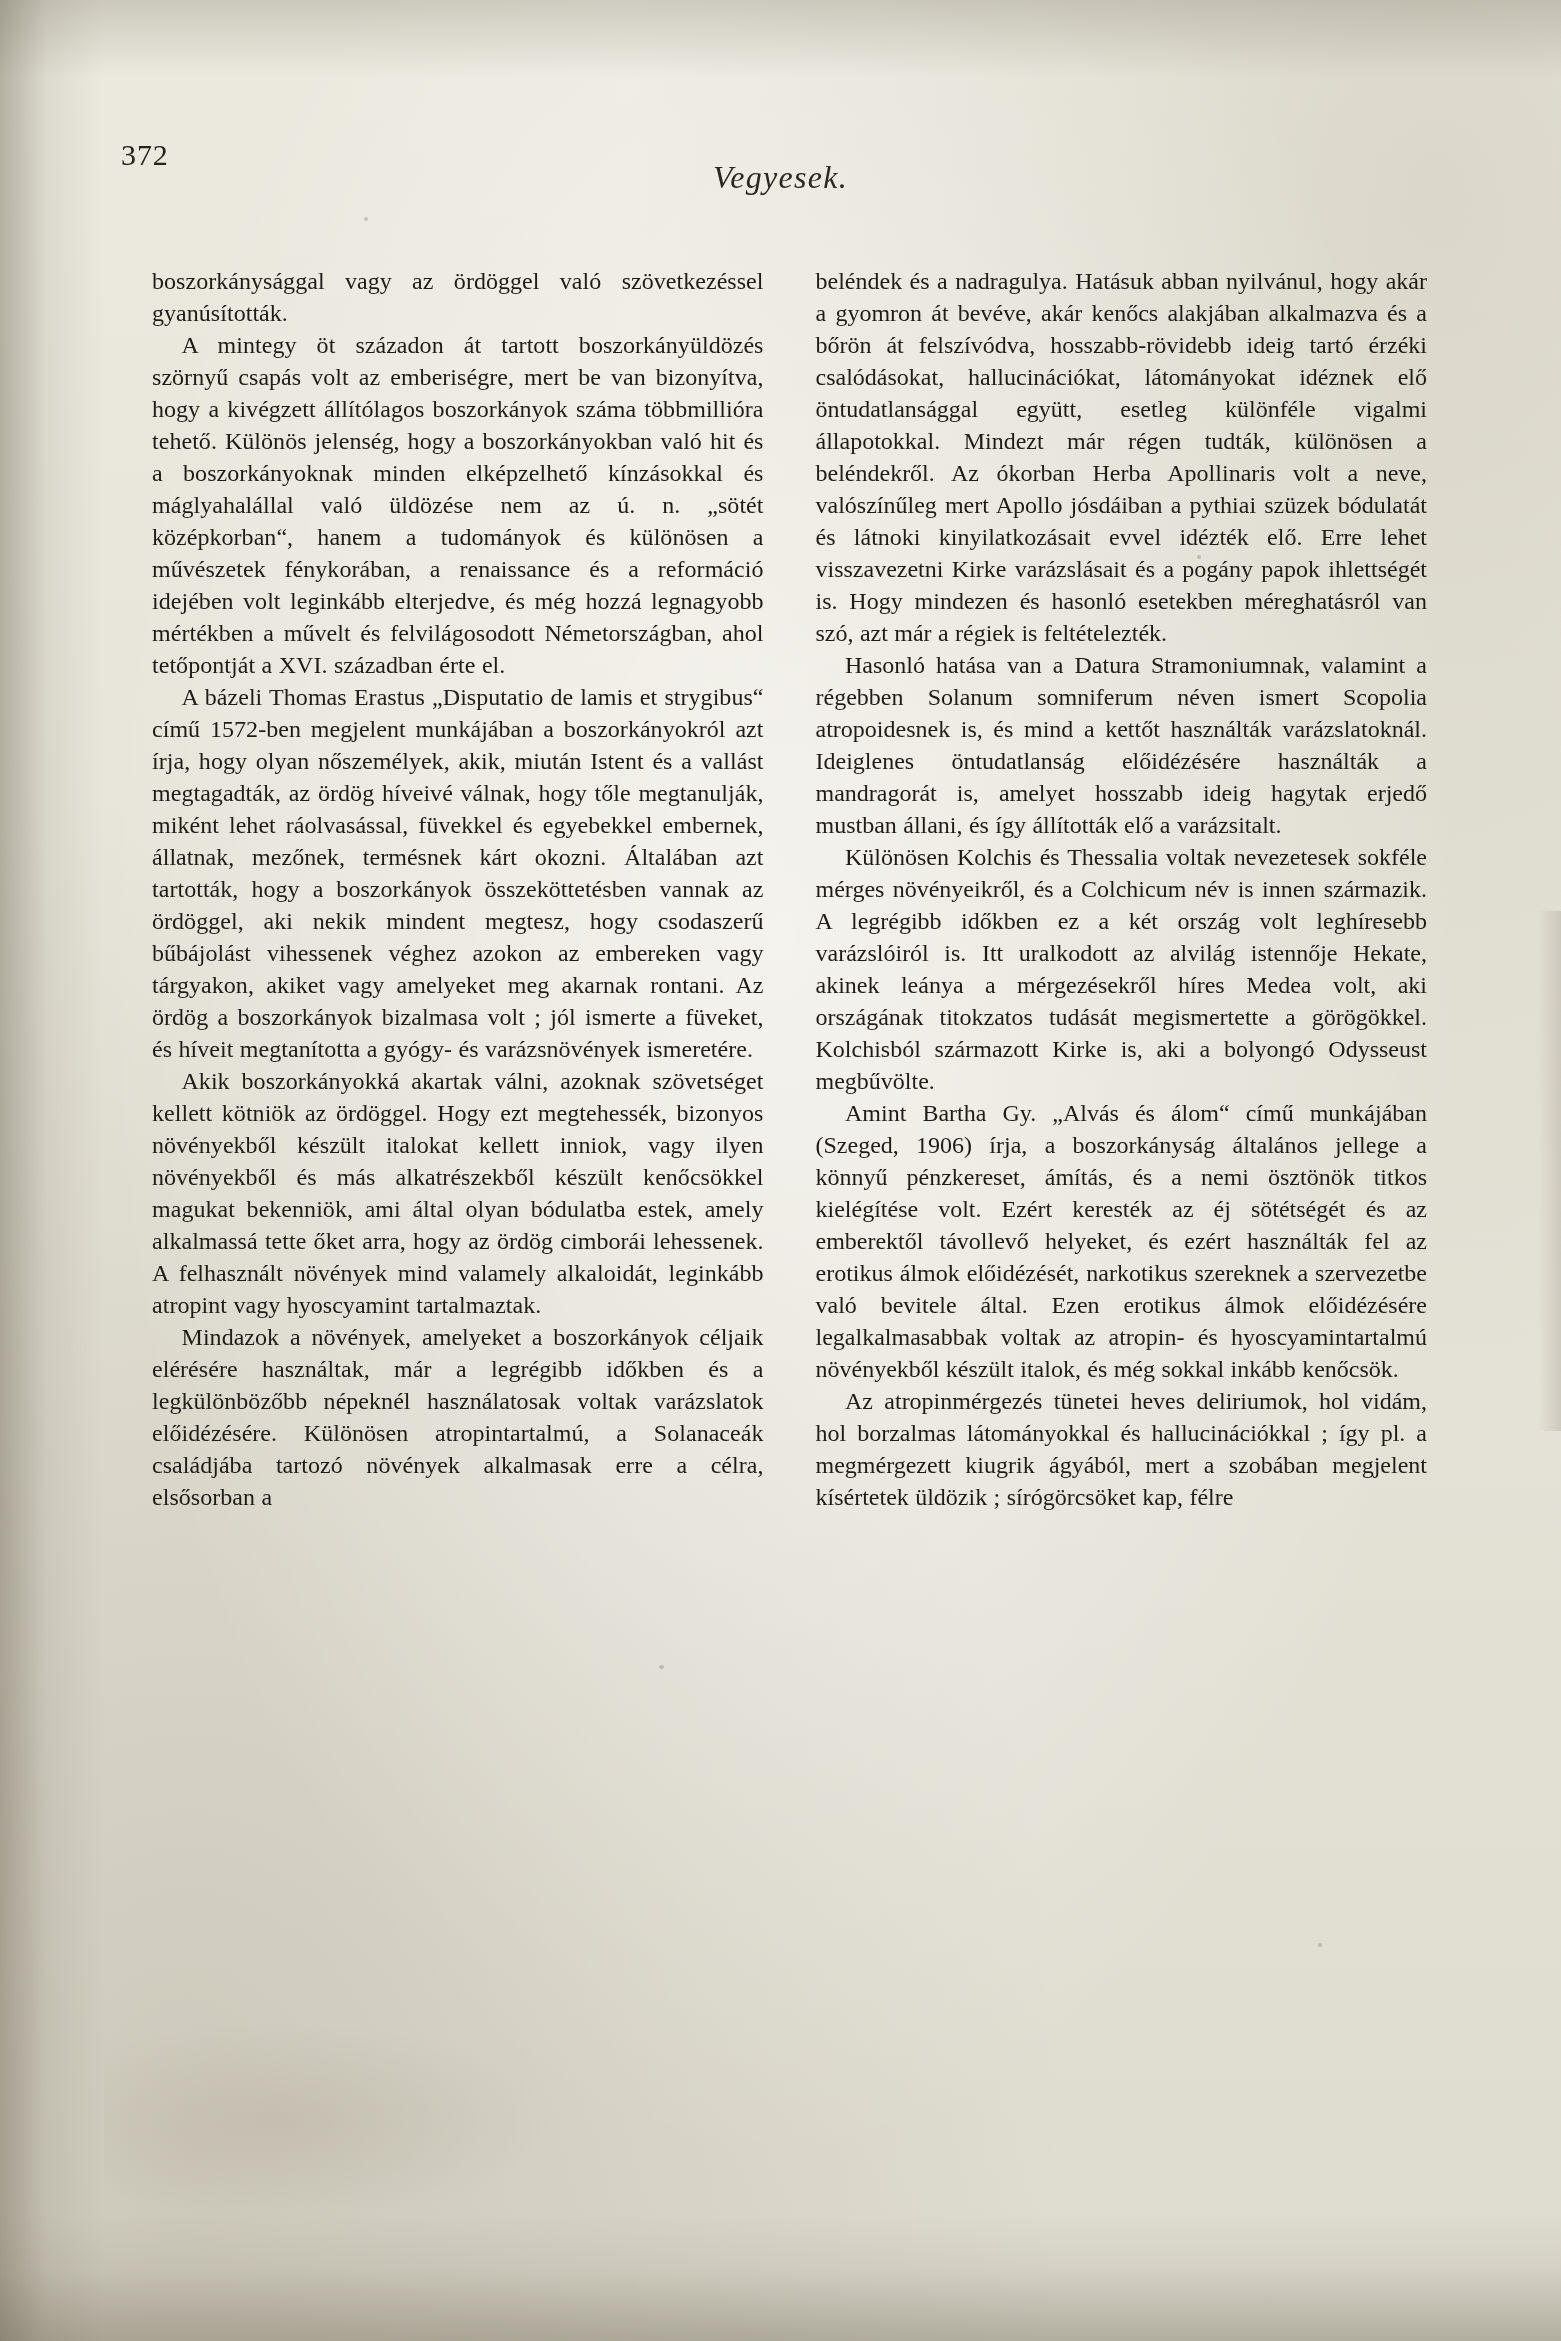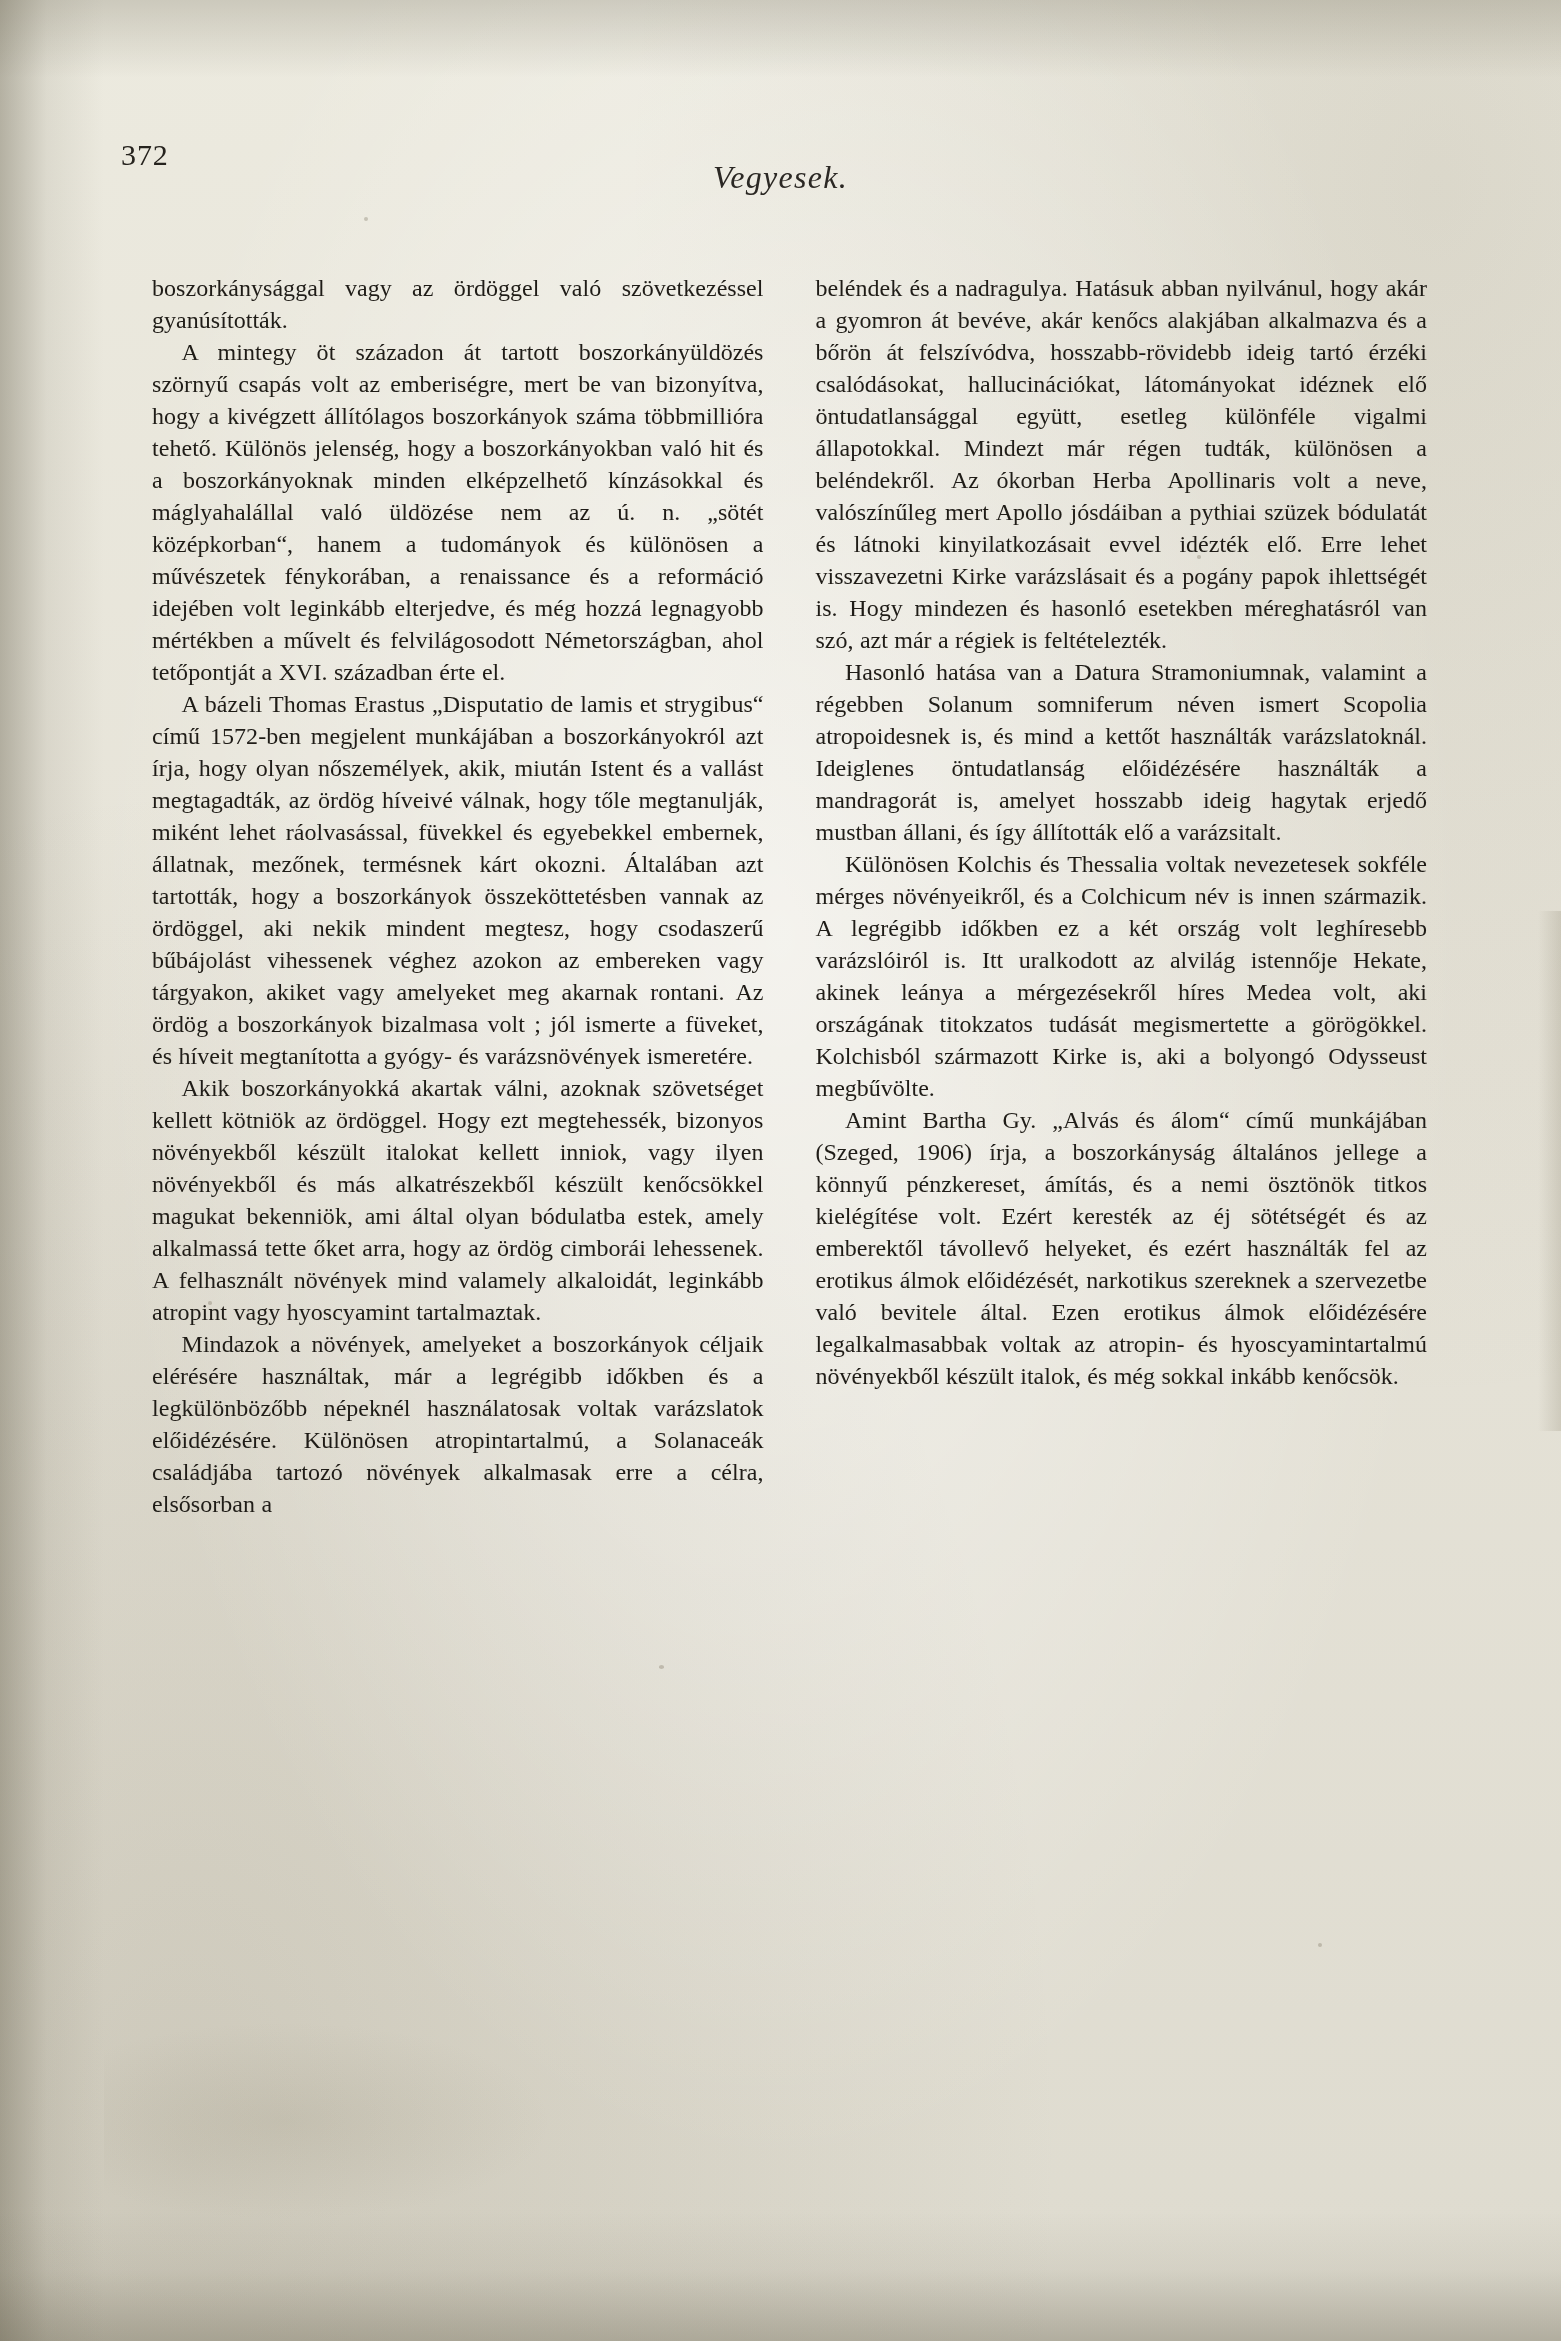--- a/index.html
+++ b/index.html
@@ -79,21 +79,20 @@
     color: #2b2824;
   }
 
   .columns {
     position: absolute;
     top: 265px;
     left: 152px;
     width: 1275px;
     display: flex;
     gap: 52px;
-    margin-top: 7px;
   }
   .col {
     width: 612px;
   }
   p.para {
     margin: 0;
     text-align: justify;
     text-justify: inter-word;
     font-size: 24px;
     line-height: 32px;
@@ -155,16 +154,17 @@
       <p class="para indent">A mintegy öt századon át tartott boszorkányüldözés szörnyű csapás volt az emberiségre, mert be van bizonyítva, hogy a kivégzett állítólagos boszorkányok száma többmillióra tehető. Különös jelenség, hogy a boszorkányokban való hit és a boszorkányoknak minden elképzelhető kínzásokkal és máglyahalállal való üldözése nem az ú. n. „sötét középkorban“, hanem a tudományok és különösen a művészetek fénykorában, a renaissance és a reformáció idejében volt leginkább elterjedve, és még hozzá legnagyobb mértékben a művelt és felvilágosodott Németországban, ahol tetőpontját a XVI. században érte el.</p>
       <p class="para indent">A bázeli Thomas Erastus „Disputatio de lamis et strygibus“ című 1572-ben megjelent munkájában a boszorkányokról azt írja, hogy olyan nőszemélyek, akik, miután Istent és a vallást megtagadták, az ördög híveivé válnak, hogy tőle megtanulják, miként lehet ráolvasással, füvekkel és egyebekkel embernek, állatnak, mezőnek, termésnek kárt okozni. Általában azt tartották, hogy a boszorkányok összeköttetésben vannak az ördöggel, aki nekik mindent megtesz, hogy csodaszerű bűbájolást vihessenek véghez azokon az embereken vagy tárgyakon, akiket vagy amelyeket meg akarnak rontani. Az ördög a boszorkányok bizalmasa volt ; jól ismerte a füveket, és híveit megtanította a gyógy- és varázsnövények ismeretére.</p>
       <p class="para indent">Akik boszorkányokká akartak válni, azoknak szövetséget kellett kötniök az ördöggel. Hogy ezt megtehessék, bizonyos növényekből készült italokat kellett inniok, vagy ilyen növényekből és más alkatrészekből készült kenőcsökkel magukat bekenniök, ami által olyan bódulatba estek, amely alkalmassá tette őket arra, hogy az ördög cimborái lehessenek. A felhasznált növények mind valamely alkaloidát, leginkább atropint vagy hyoscyamint tartalmaztak.</p>
       <p class="para indent">Mindazok a növények, amelyeket a boszorkányok céljaik elérésére használtak, már a legrégibb időkben és a legkülönbözőbb népeknél használatosak voltak varázslatok előidézésére. Különösen atropintartalmú, a Solanaceák családjába tartozó növények alkalmasak erre a célra, elsősorban a</p>
     </div>
     <div class="col col-right">
       <p class="para">beléndek és a nadragulya. Hatásuk abban nyilvánul, hogy akár a gyomron át bevéve, akár kenőcs alakjában alkalmazva és a bőrön át felszívódva, hosszabb-rövidebb ideig tartó érzéki csalódásokat, hallucinációkat, látományokat idéznek elő öntudatlansággal együtt, esetleg különféle vigalmi állapotokkal. Mindezt már régen tudták, különösen a beléndekről. Az ókorban Herba Apollinaris volt a neve, valószínűleg mert Apollo jósdáiban a pythiai szüzek bódulatát és látnoki kinyilatkozásait evvel idézték elő. Erre lehet visszavezetni Kirke varázslásait és a pogány papok ihlettségét is. Hogy mindezen és hasonló esetekben méreghatásról van szó, azt már a régiek is feltételezték.</p>
       <p class="para indent">Hasonló hatása van a Datura Stramoniumnak, valamint a régebben Solanum somniferum néven ismert Scopolia atropoidesnek is, és mind a kettőt használták varázslatoknál. Ideiglenes öntudatlanság előidézésére használták a mandragorát is, amelyet hosszabb ideig hagytak erjedő mustban állani, és így állították elő a varázsitalt.</p>
       <p class="para indent">Különösen Kolchis és Thessalia voltak nevezetesek sokféle mérges növényeikről, és a Colchicum név is innen származik. A legrégibb időkben ez a két ország volt leghíresebb varázslóiról is. Itt uralkodott az alvilág istennője Hekate, akinek leánya a mérgezésekről híres Medea volt, aki országának titokzatos tudását megismertette a görögökkel. Kolchisból származott Kirke is, aki a bolyongó Odysseust megbűvölte.</p>
       <p class="para indent">Amint Bartha Gy. „Alvás és álom“ című munkájában (Szeged, 1906) írja, a boszorkányság általános jellege a könnyű pénzkereset, ámítás, és a nemi ösztönök titkos kielégítése volt. Ezért keresték az éj sötétségét és az emberektől távollevő helyeket, és ezért használták fel az erotikus álmok előidézését, narkotikus szereknek a szervezetbe való bevitele által. Ezen erotikus álmok előidézésére legalkalmasabbak voltak az atropin- és hyoscyamintartalmú növényekből készült italok, és még sokkal inkább kenőcsök.</p>
+      <p class="para indent">Az atropinmérgezés tünetei heves deliriumok, hol vidám, hol borzalmas látományokkal és hallucinációkkal ; így pl. a megmérgezett kiugrik ágyából, mert a szobában megjelent kísértetek üldözik ; sírógörcsöket kap, félre</p>
     </div>
   </div>
 </div>
 
 
 </body></html>

